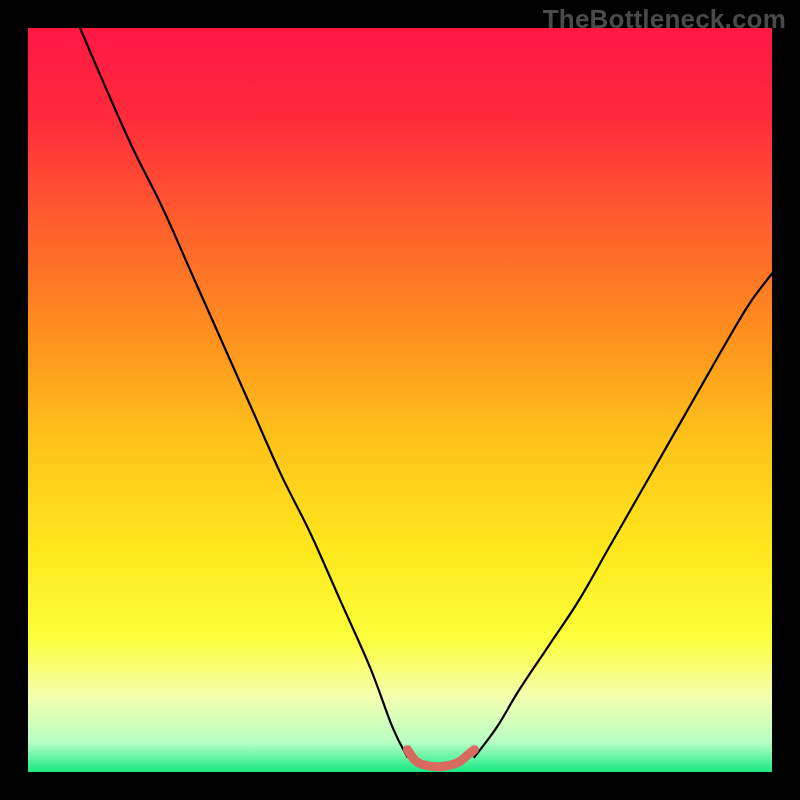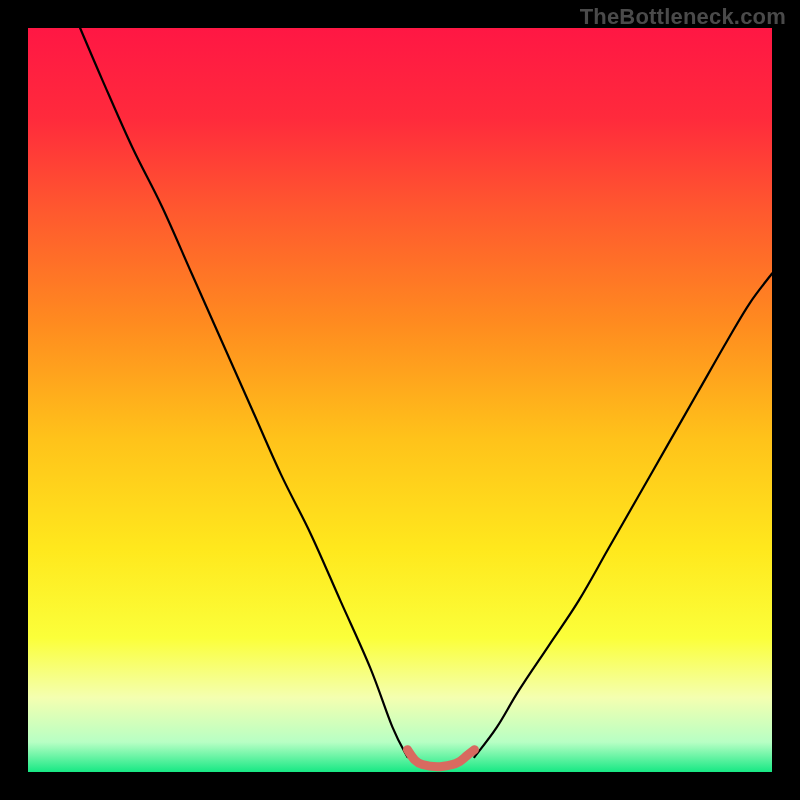--- a/index.html
+++ b/index.html
@@ -14,21 +14,21 @@
   .frame {
     position: relative;
     width: 800px;
     height: 800px;
   }
   .watermark {
     position: absolute;
     top: 4px;
     right: 14px;
     color: #4a4a4a;
-    font-size: 22px;
+    font-size: 26px;
     font-weight: 600;
     letter-spacing: 0.2px;
     z-index: 5;
   }
   svg {
     display: block;
   }
 </style>
 </head>
 <body>

